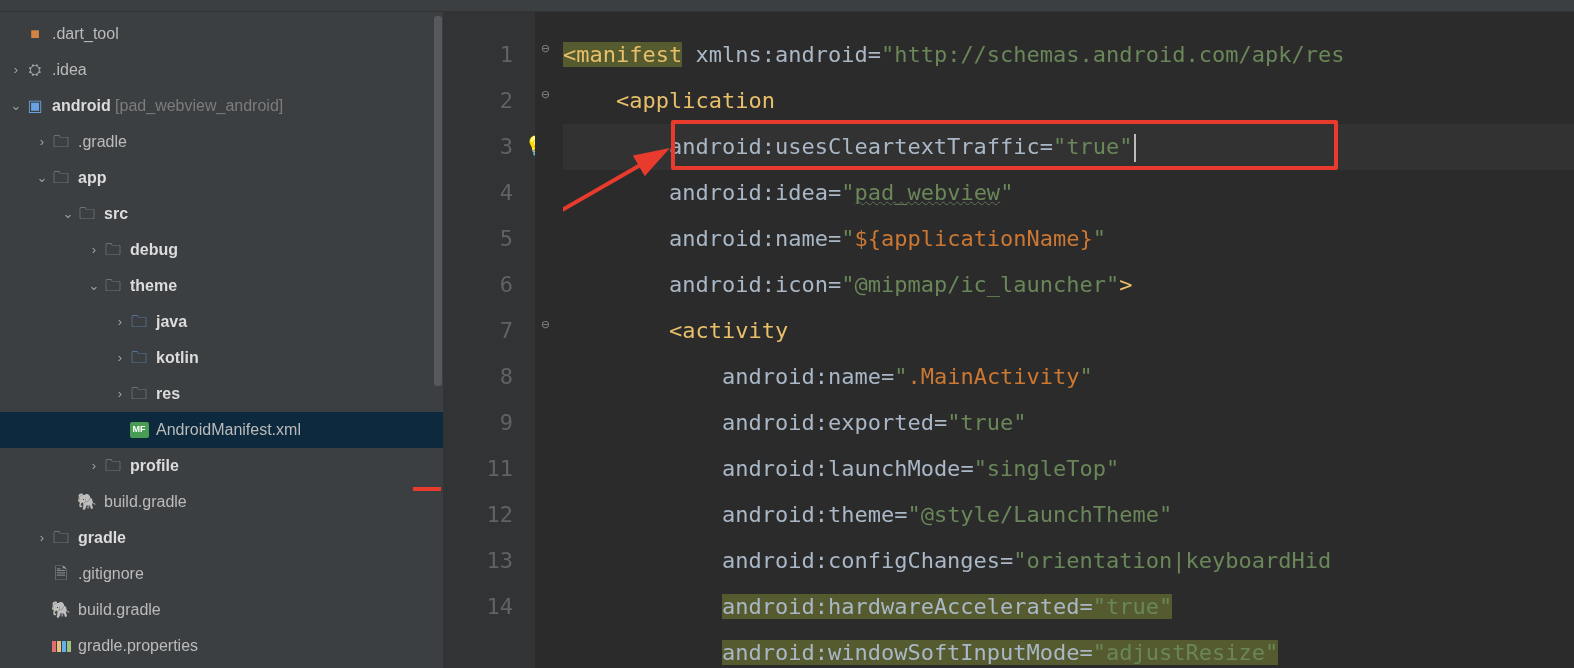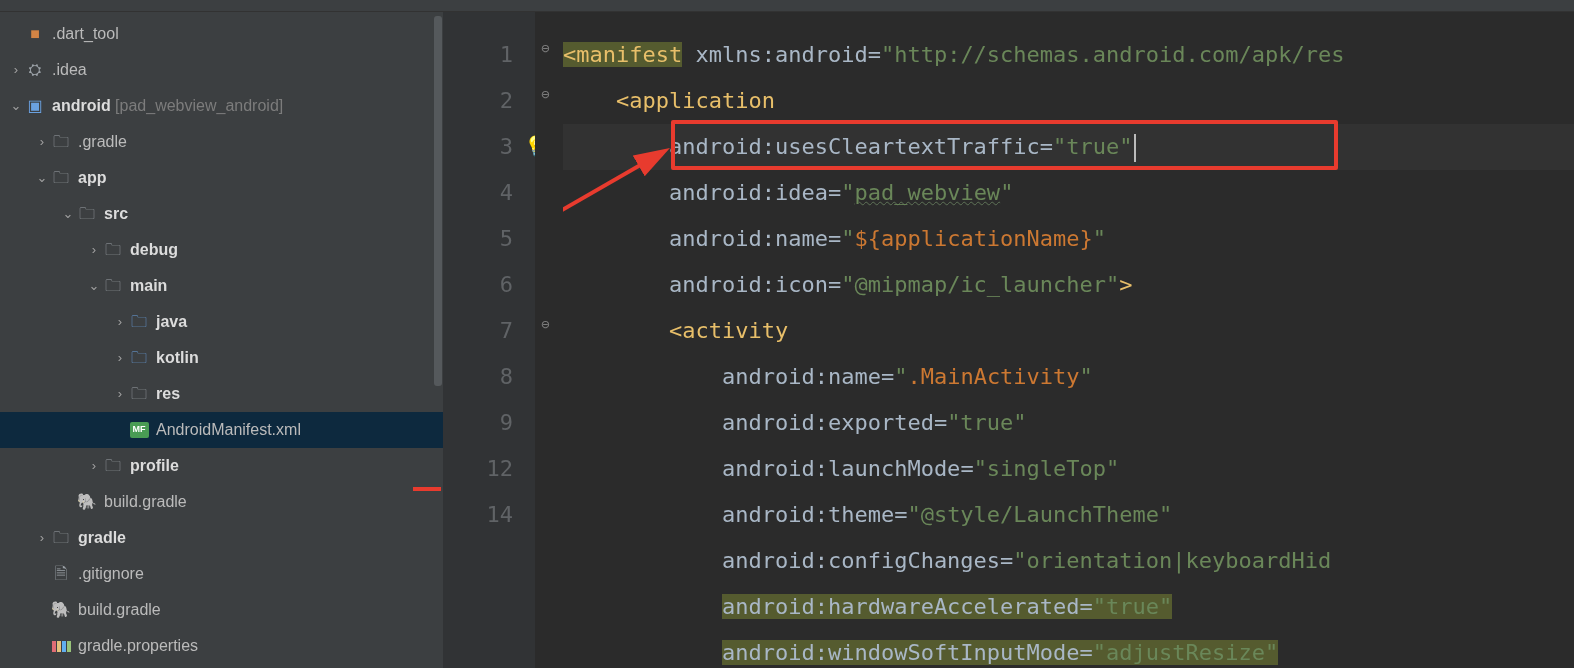--- a/index.html
+++ b/index.html
@@ -233,21 +233,21 @@
       <div class="tree-row">
         <span class="indent" style="width: 78px;"></span>
         <span class="chev">›</span>
         <span class="fico folder-closed">🗀</span>
         <span class="label bold">debug</span>
       </div>
       <div class="tree-row">
         <span class="indent" style="width: 78px;"></span>
         <span class="chev">⌄</span>
         <span class="fico folder-closed">🗀</span>
-        <span class="label bold">main</span>
+        <span class="label bold">theme</span>
       </div>
       <div class="tree-row">
         <span class="indent" style="width: 104px;"></span>
         <span class="chev">›</span>
         <span class="fico folder-blue">🗀</span>
         <span class="label bold">java</span>
       </div>
       <div class="tree-row">
         <span class="indent" style="width: 104px;"></span>
         <span class="chev">›</span>
@@ -323,21 +323,23 @@
       <span class="bulb">💡</span>
     <div class="ln">1</div>
         <div class="ln">2</div>
         <div class="ln">3</div>
         <div class="ln">4</div>
         <div class="ln">5</div>
         <div class="ln">6</div>
         <div class="ln">7</div>
         <div class="ln">8</div>
         <div class="ln">9</div>
+        <div class="ln">11</div>
         <div class="ln">12</div>
+        <div class="ln">13</div>
         <div class="ln">14</div>
       </div>
     <div class="fold-col">
       <span class="fold-mark" style="top:28px">⊖</span>
       <span class="fold-mark" style="top:74px">⊖</span>
       <span class="fold-mark" style="top:304px">⊖</span>
     </div>
     <div class="code">
 
       <div class="red-box" style="left:108px; top:108px; width:667px; height:50px;"></div>

